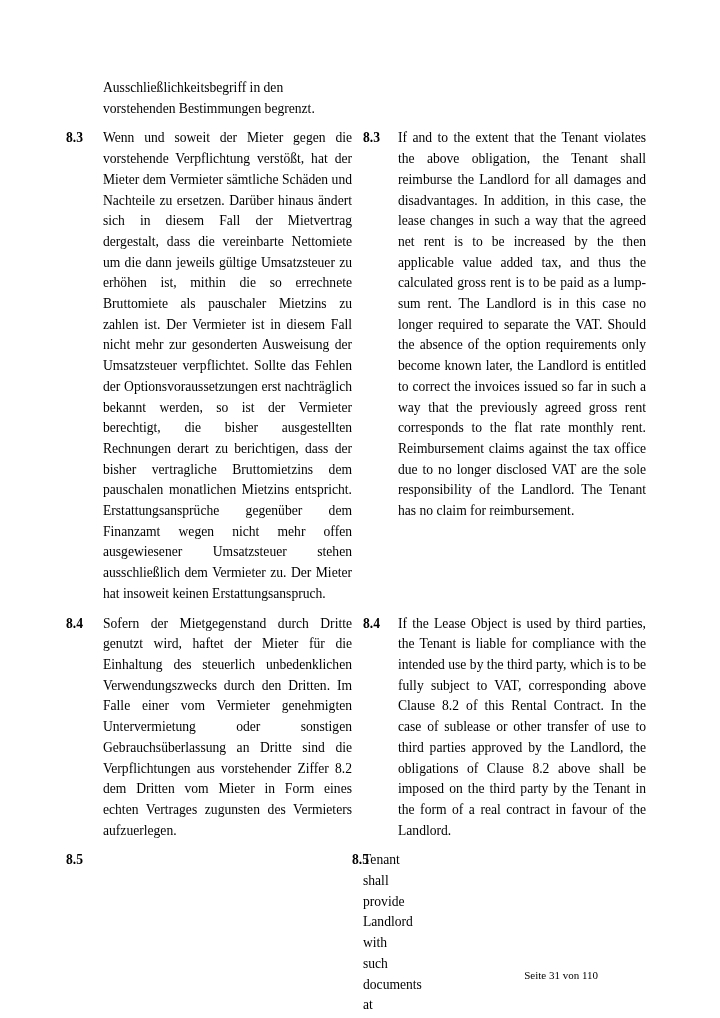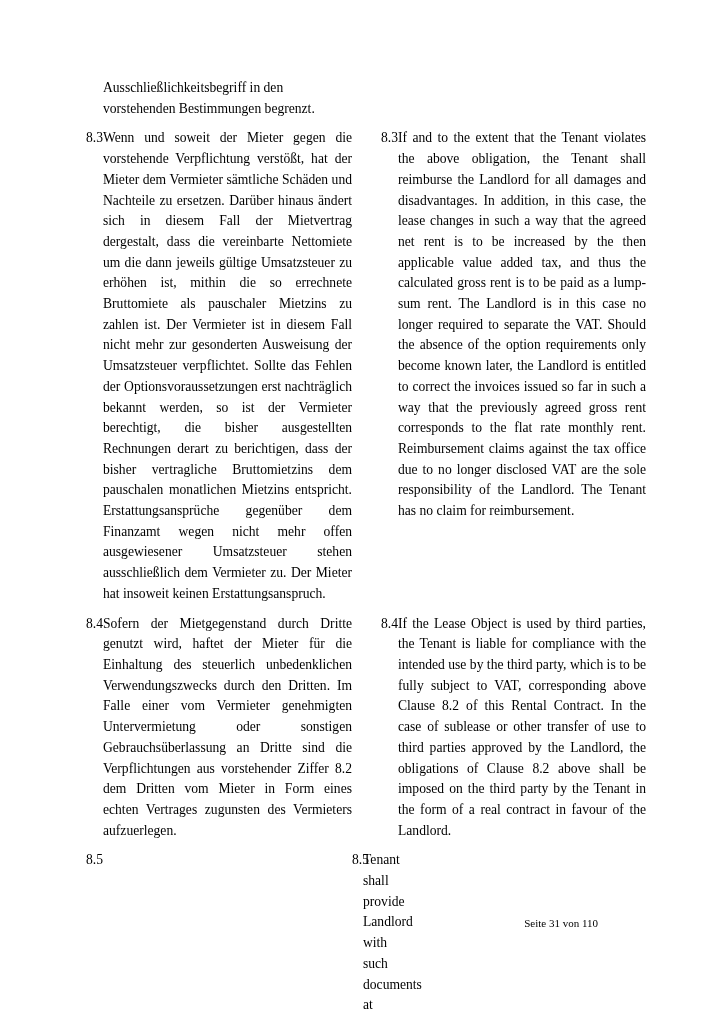--- a/index.html
+++ b/index.html
@@ -25,32 +25,33 @@
   .doc-row {
     display: grid;
     grid-template-columns: 37px 249px 11px 35px 248px;
     margin-bottom: 9px;
   }
   .cell {
     font-size: 13.6px;
     line-height: 20.7px;
   }
   .num {
-    text-align: right;
+    text-align: left;
+    font-weight: bold;
   }
   .text {
     text-align: justify;
     text-justify: inter-word;
   }
   .intro-text {
     text-align: left;
   }
   .footer {
     position: absolute;
-    top: 916px;
+    top: 968px;
     right: 82px;
     font-size: 11px;
     line-height: 14px;
     color: #000000;
   }
 </style>
 </head>
 <body>
 
 <div class="page">

